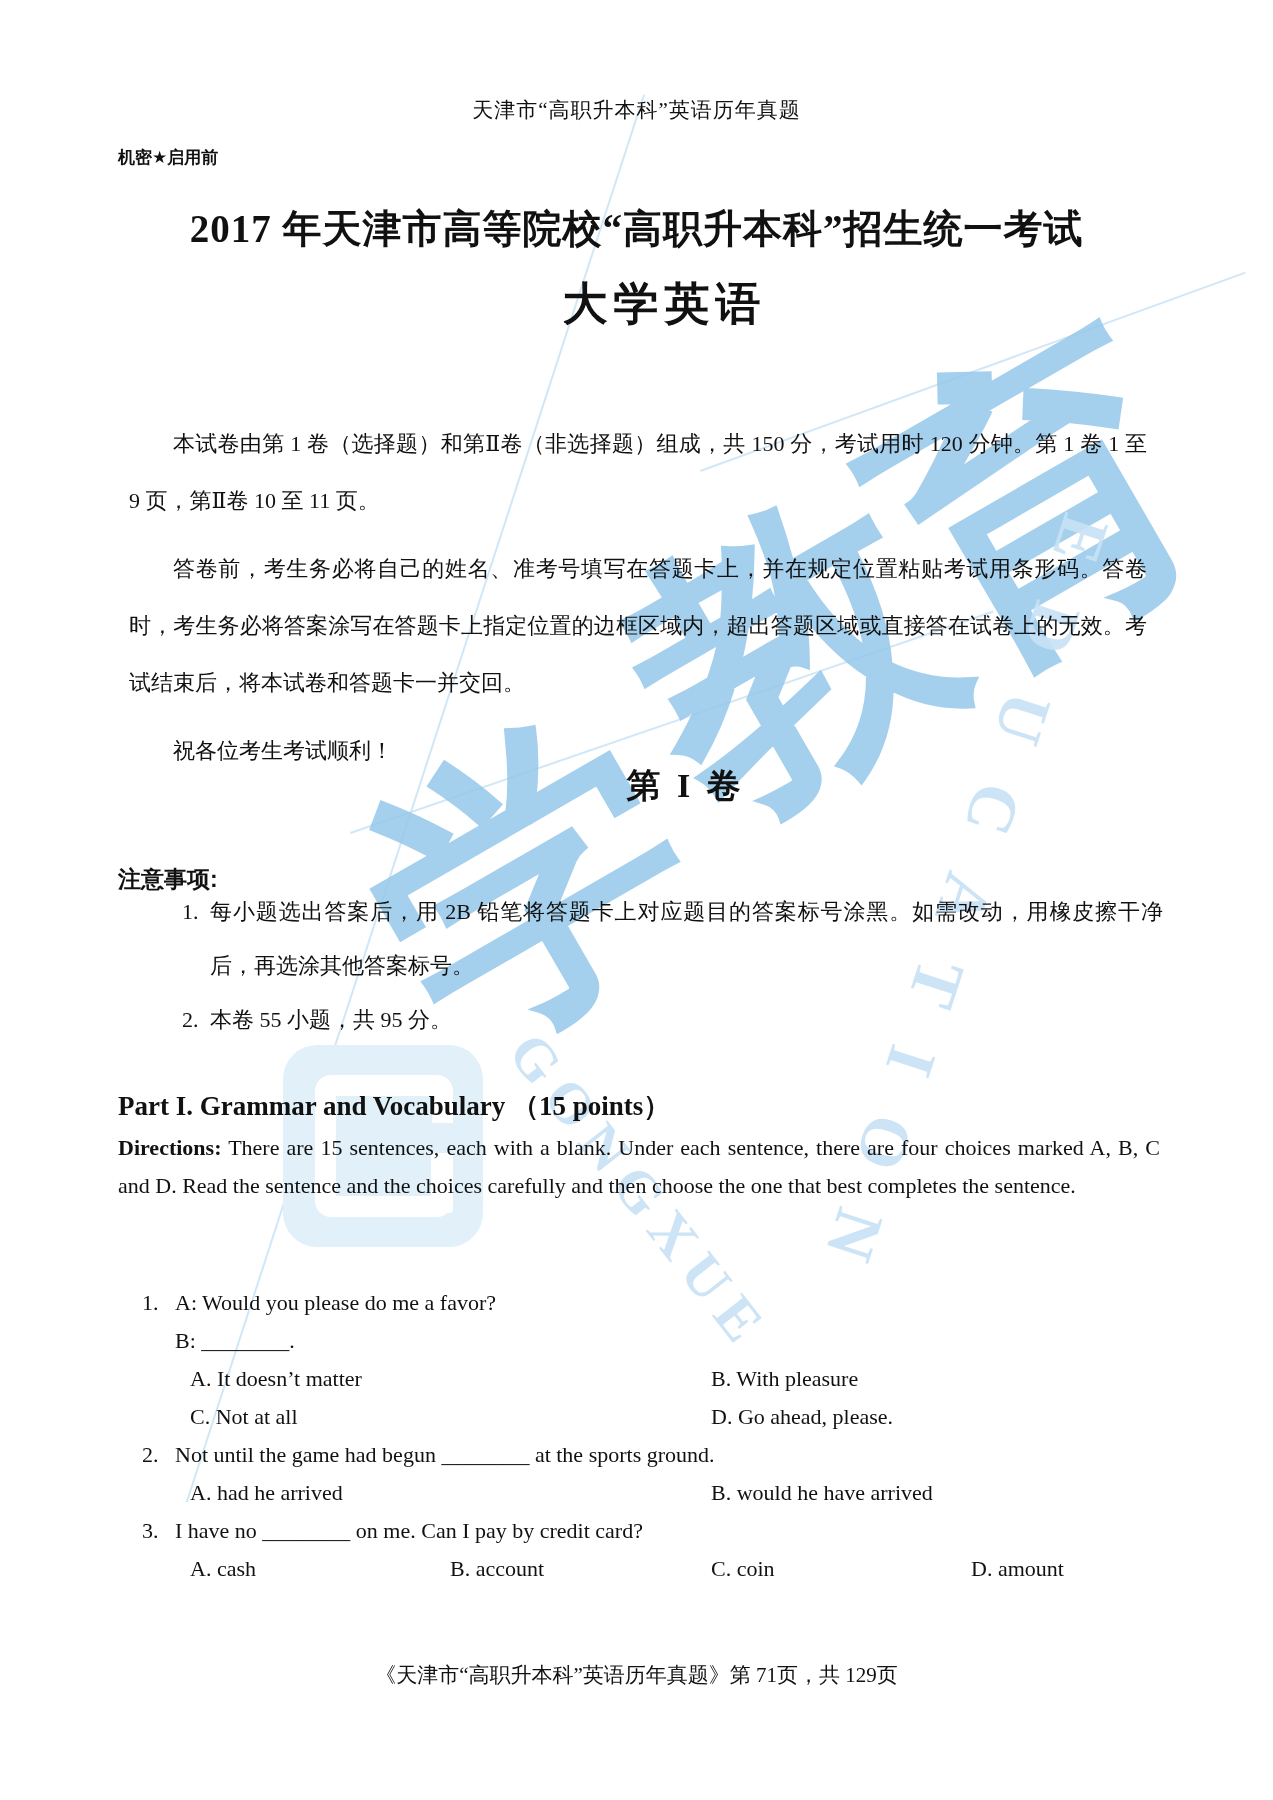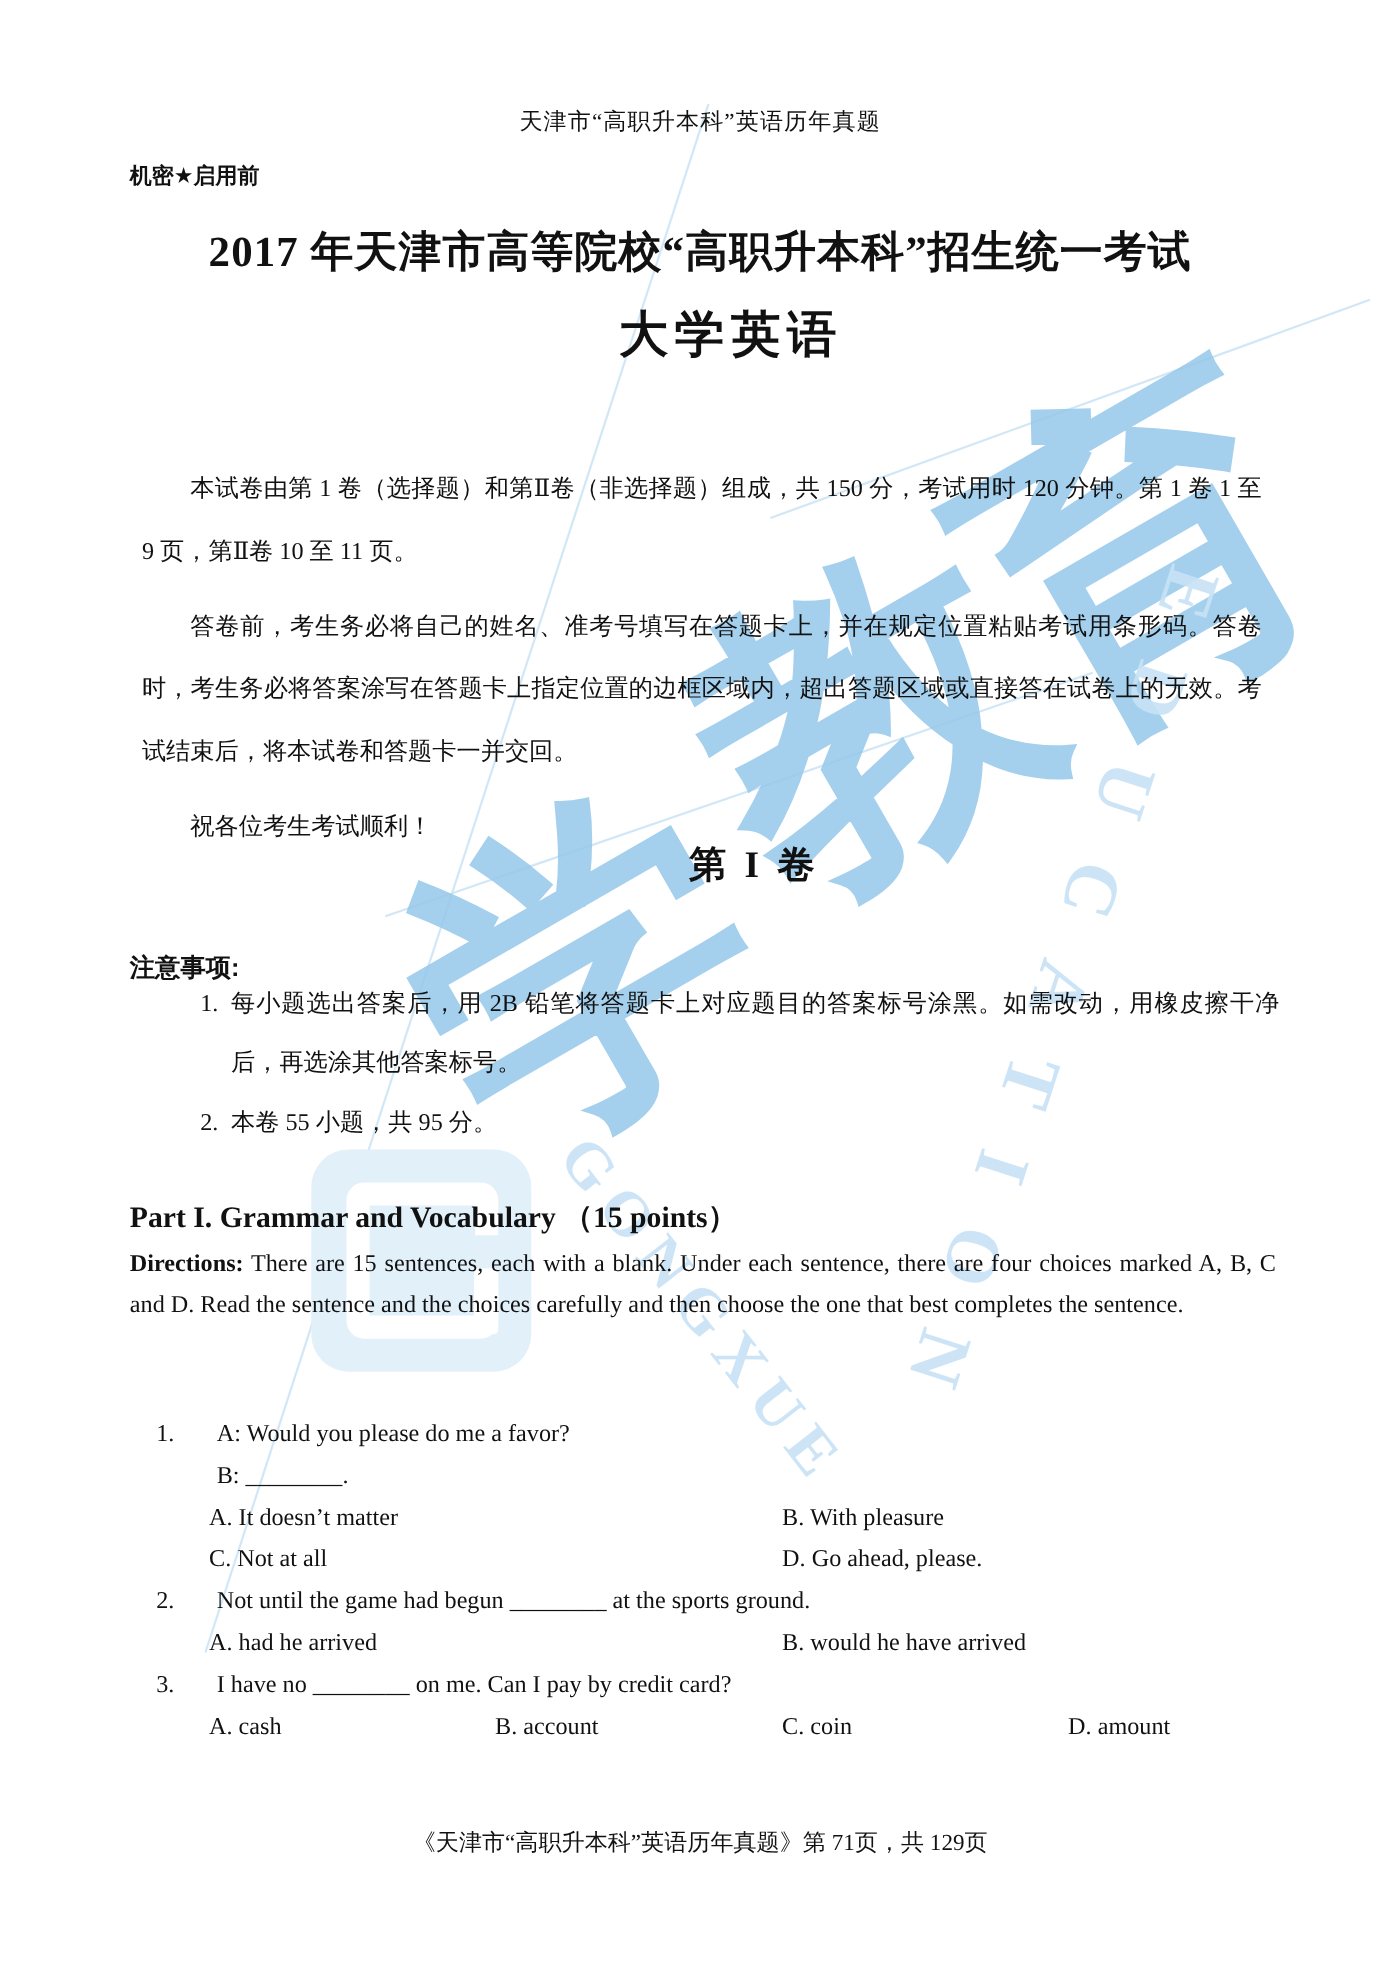--- a/index.html
+++ b/index.html
@@ -53,21 +53,21 @@
     background:#ffffff;border-radius:4px;
   }
   
   .content{position:absolute;inset:0;z-index:1;}
   .abs{position:absolute;}
   .center{left:0;right:0;text-align:center;}
   .page-header{top:96px;font-size:21px;letter-spacing:1px;}
   .classification{
     left:118px;top:146px;
     font-family:"Liberation Sans","DejaVu Sans",sans-serif;
-    font-weight:bold;font-size:20px;
+    font-weight:bold;font-size:17px;
   }
   .exam-title{top:202px;font-size:39px;font-weight:bold;letter-spacing:1px;}
   .subject{top:274px;font-size:45px;font-weight:bold;letter-spacing:6px;transform:translateX(28px);}
   .intro{
     left:118px;top:404px;width:1040px;
     font-size:22px;line-height:57px;
     text-align:justify;
   }
   .intro p{margin:11px;text-indent:2em;}
   .sec-heading{top:763px;font-size:34px;font-weight:bold;transform:translateX(49px);letter-spacing:4px;}
@@ -81,21 +81,21 @@
   .note-num{position:absolute;left:64px;top:0;}
   .part-heading{left:118px;top:1088px;font-size:27px;font-weight:bold;}
   .directions{
     left:118px;top:1129px;width:1042px;
     font-size:22px;line-height:38px;text-align:justify;
   }
   .directions b{font-size:22px;}
   .questions{left:118px;top:1284px;width:1080px;font-size:22px;}
   .qrow{position:relative;height:38px;line-height:38px;white-space:nowrap;}
   .qnum{position:absolute;left:24px;top:0;}
-  .qtext{position:absolute;left:79px;top:0;}
+  .qtext{position:absolute;left:57px;top:0;}
   .opt-c1{position:absolute;left:72px;top:0;}
   .opt-c2{position:absolute;left:593px;top:0;}
   .opt-f1{position:absolute;left:72px;top:0;}
   .opt-f2{position:absolute;left:332px;top:0;}
   .opt-f3{position:absolute;left:593px;top:0;}
   .opt-f4{position:absolute;left:853px;top:0;}
   .footer{top:1643px;font-size:21px;margin-top:18px;}
 </style>
 </head>
 <body>

